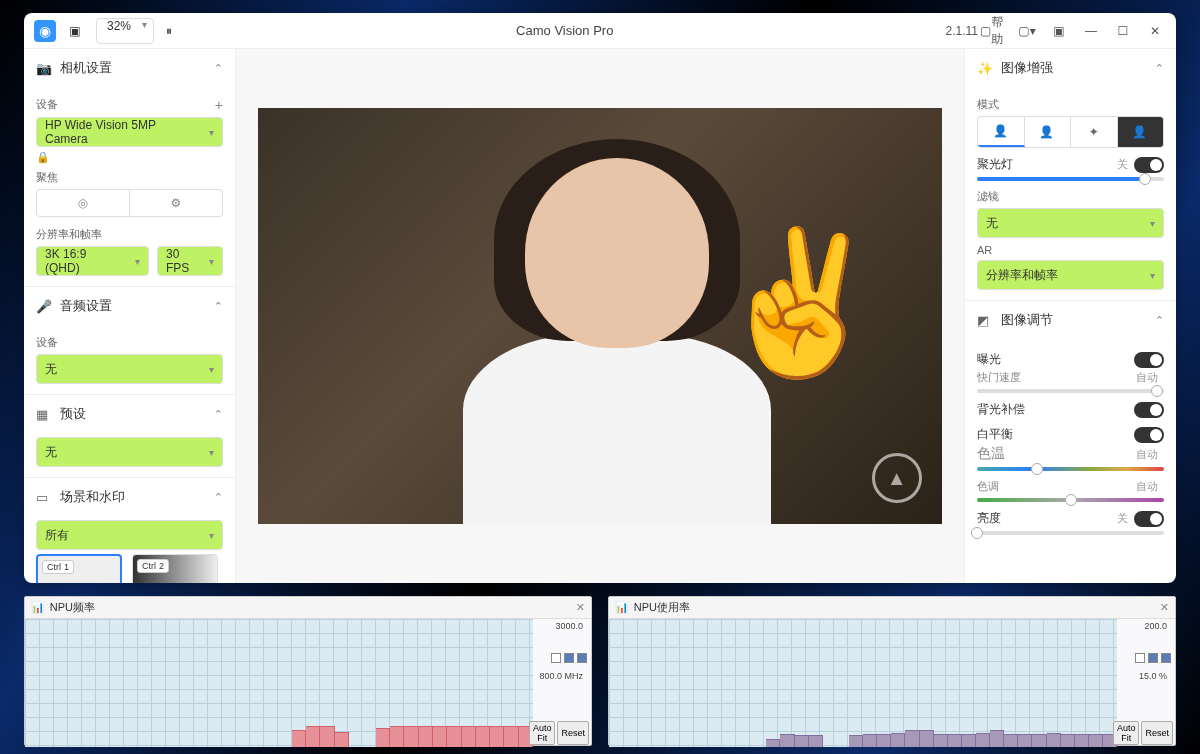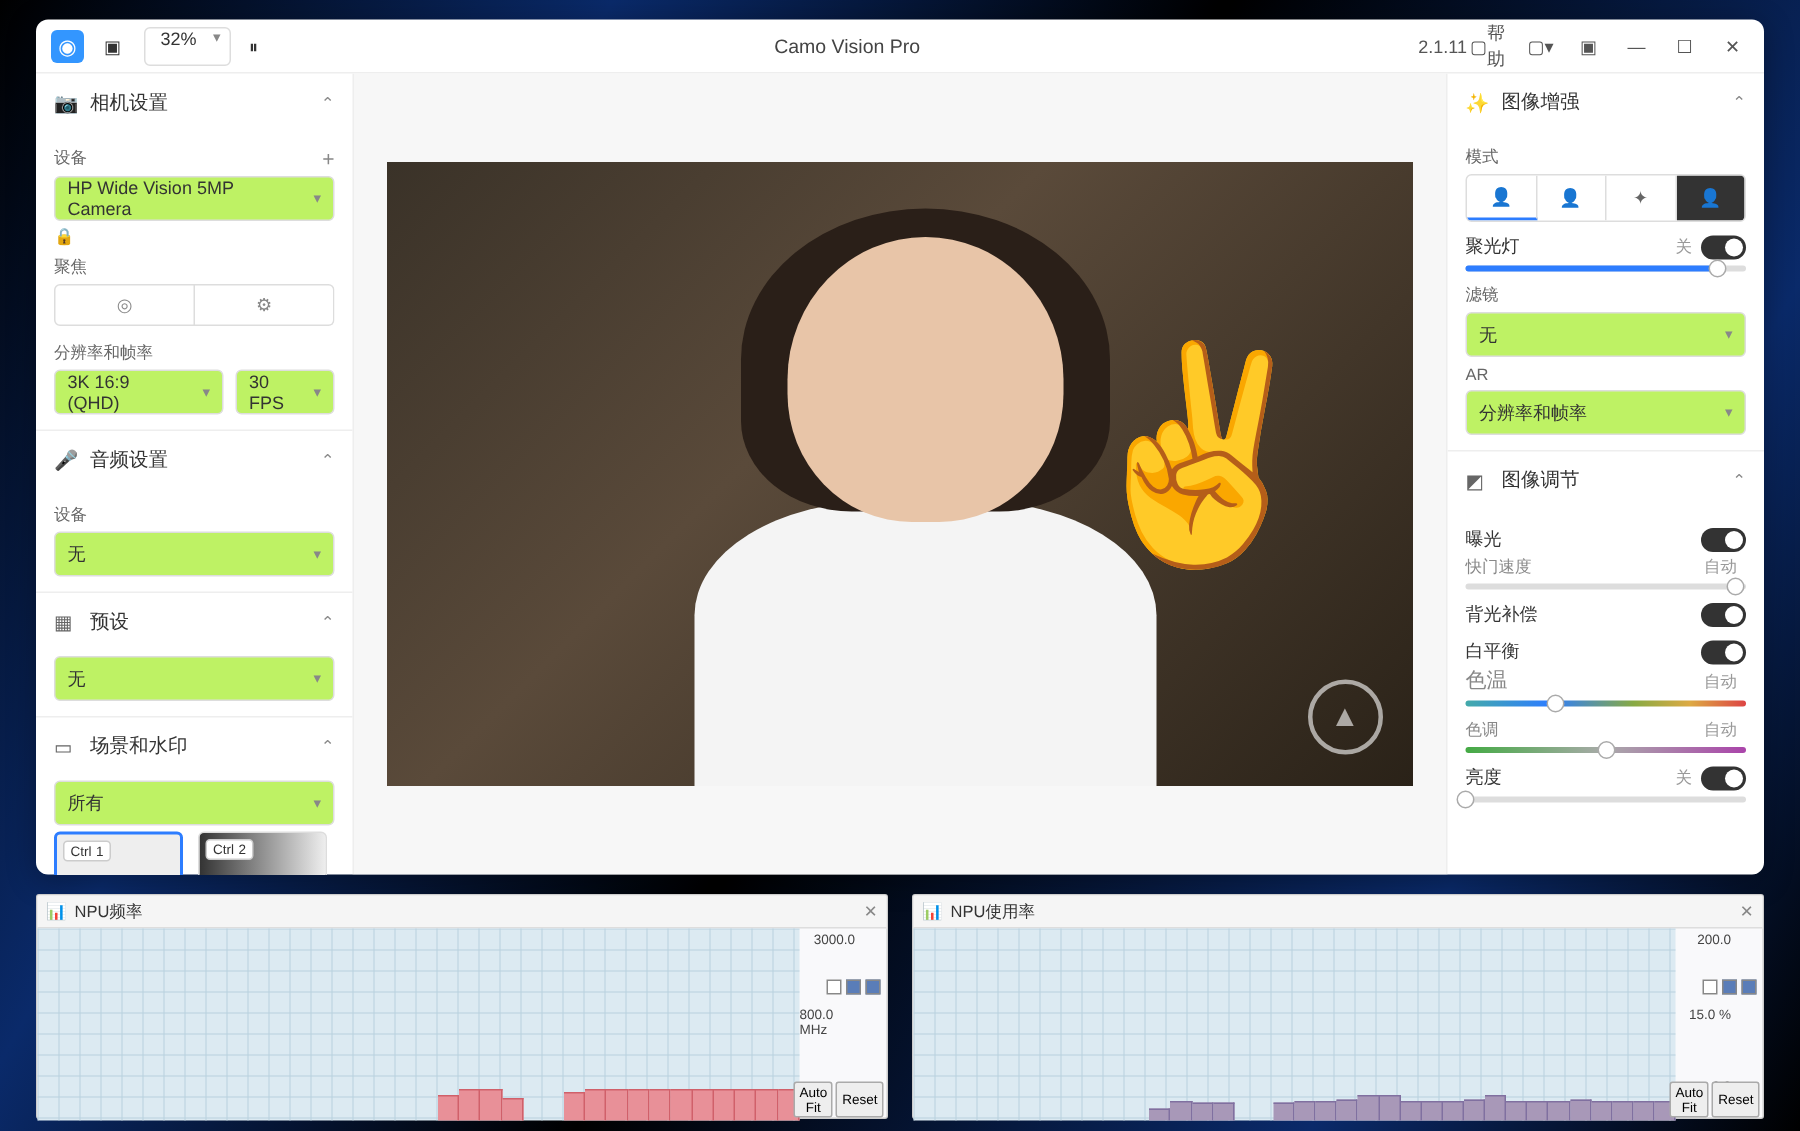--- a/index.html
+++ b/index.html
@@ -61,21 +61,21 @@
 .slider.tint{background:linear-gradient(90deg,#4a4,#aaa,#a4a)}
 
 .monitor{position:absolute;height:150px;background:#f9f9fb;border:1px solid #ccc;border-radius:2px}
 .mon-l{left:24px;bottom:8px;width:568px}
 .mon-r{left:608px;bottom:8px;width:568px}
 .mon-hdr{height:22px;display:flex;align-items:center;padding:0 6px;border-bottom:1px solid #ddd;font-size:11px;gap:5px;background:#f5f5f5}
 .mon-hdr .close{margin-left:auto;color:#888;cursor:pointer}
 .mon-body{position:relative;height:128px}
 .grid-bg{position:absolute;left:0;top:0;right:58px;bottom:0;background:#dceaf2;background-image:linear-gradient(#b8d0dd 1px,transparent 1px),linear-gradient(90deg,#b8d0dd 1px,transparent 1px);background-size:14px 14px}
 .y-axis{position:absolute;right:0;top:0;width:58px;height:100%;font-size:9px;color:#444}
-.y-tick{position:absolute;right:21px}
+.y-tick{position:absolute;right:8px}
 .y-btns{position:absolute;right:2px;bottom:2px;display:flex;gap:2px}
 .y-btns button{font-size:9px;padding:1px 3px;border:1px solid #aaa;background:#eee;border-radius:2px}
 .y-chk{position:absolute;right:4px;top:34px;display:flex;gap:3px}
 .y-chk span{width:10px;height:10px;border:1px solid #888;background:#fff;display:inline-block}
 .y-chk span.on{background:#5a7db8}
 .chart-bars{position:absolute;left:0;bottom:0;right:58px;height:100%;display:flex;align-items:flex-end}
 .chart-bars div{flex:1}
 .bars-red div{background:#e89098;border-top:1px solid #d0606a;border-right:1px solid #d0606a}
 .bars-purple div{background:#a898b8;border-top:1px solid #8070a0;border-right:1px solid #8070a0}
 .lock-icon{font-size:11px;color:#888;margin:4px 0}

